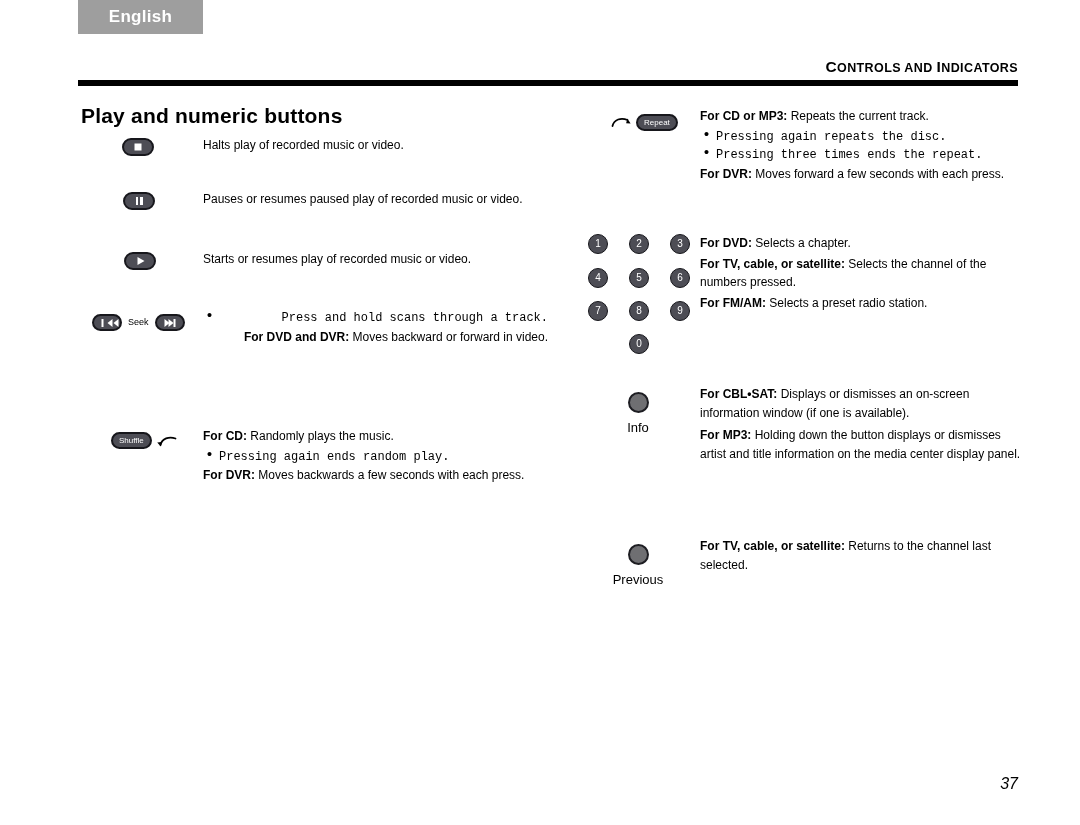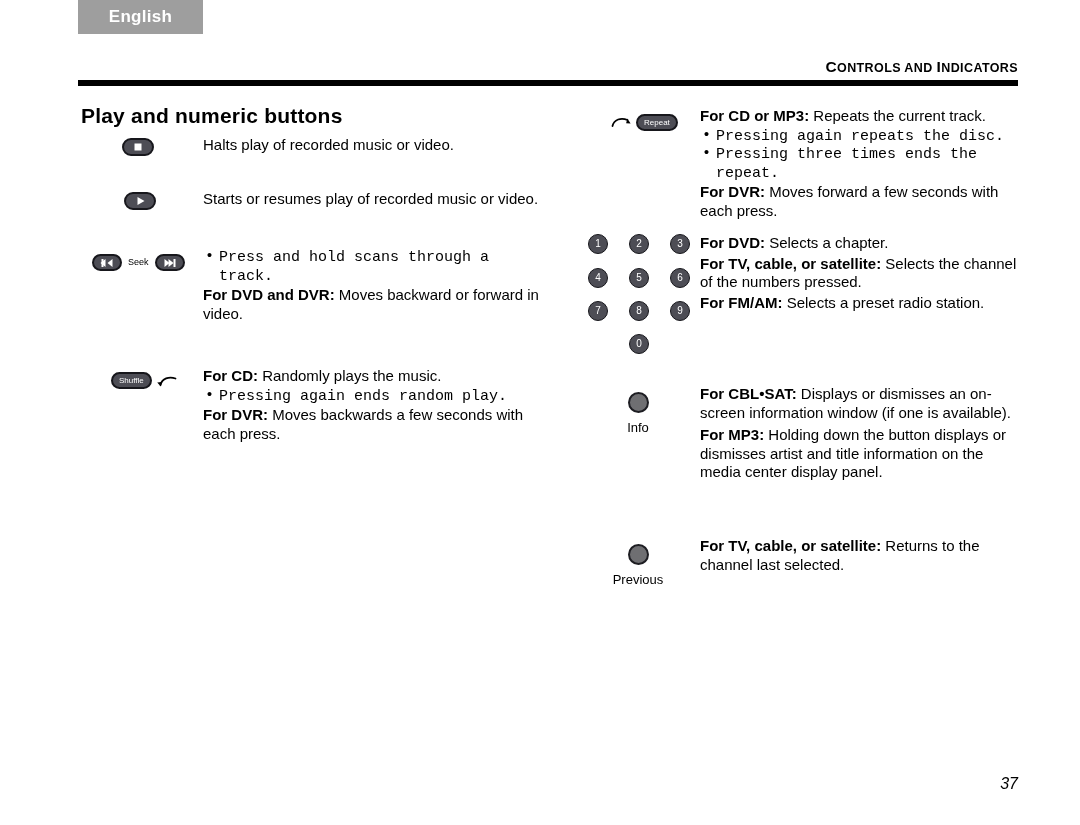--- a/index.html
+++ b/index.html
@@ -72,21 +72,21 @@
     position: absolute;
     left: 0;
     top: 0;
     width: 125px;
     display: flex;
     align-items: flex-start;
   }
   .col-right .gutter { width: 122px; }
 
   .txt {
-    font-size: 15px;
+    font-size: 12px;
     line-height: 18.5px;
     color: #000;
   }
   .col-left  .txt { margin-left: 125px; }
   .col-right .txt { margin-left: 122px; }
 
   .txt p { margin: 0 0 0 0; }
   .txt .para { margin-bottom: 2px; }
   .txt b { font-weight: bold; }
   .bullet {
@@ -264,33 +264,46 @@
     <div class="gutter" style="padding-top:8px;padding-left:44px;">
       <span class="pill pill-lg">
         <span class="g-stop"></span>
       </span>
     </div>
     <div class="txt" style="padding-top:6px;">
       <p class="para">Halts play of recorded music or video.</p>
     </div>
   </div>
 
+  <div class="row" style="min-height:60px;">
+    <div class="gutter" style="padding-top:8px;padding-left:45px;">
+      <span class="pill pill-lg">
+        <span class="g-pause">
+            <i></i>
+            <i></i>
+          </span>
+      </span>
+    </div>
+    <div class="txt" style="padding-top:6px;">
+      <p class="para">Pauses or resumes paused play of recorded music or video.</p>
+    </div>
+  </div>
 
   <div class="row" style="min-height:62px;">
     <div class="gutter" style="padding-top:8px;padding-left:46px;">
       <span class="pill pill-lg">
         <span class="g-play"></span>
       </span>
     </div>
     <div class="txt" style="padding-top:6px;">
       <p class="para">Starts or resumes play of recorded music or video.</p>
     </div>
   </div>
 
-  <div class="row" style="min-height:118px;">
+  <div class="row" style="min-height:118px;text-align:right;">
     <div class="gutter" style="padding-top:8px;padding-left:14px;">
       <span class="pill pill-seek">
         <span class="g-prev">
             <s></s>
             <b></b>
             <b></b>
           </span>
       </span>
       <span class="seek-word">Seek</span>
       <span class="pill pill-seek">

